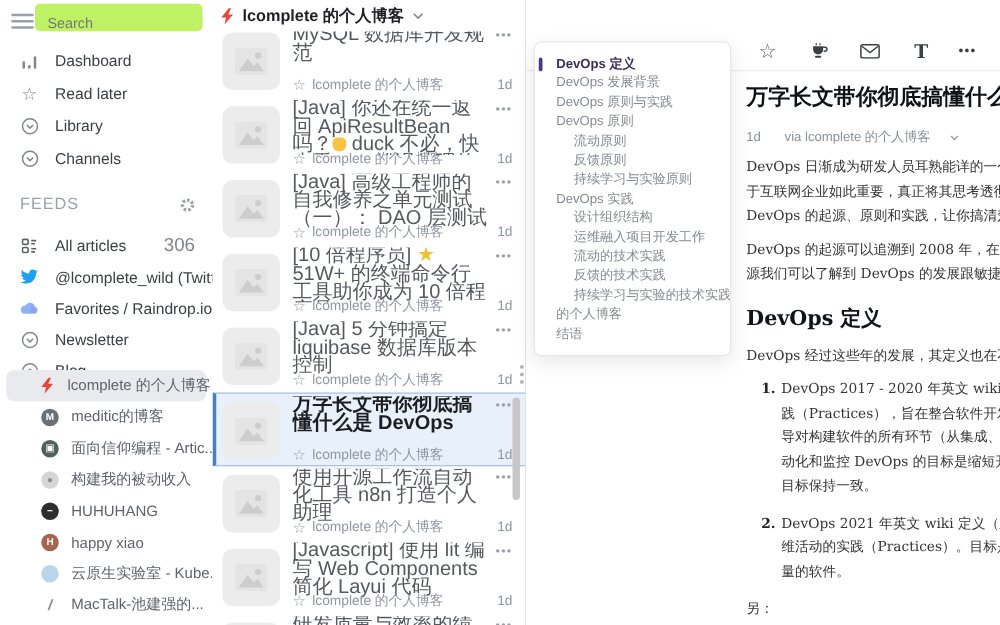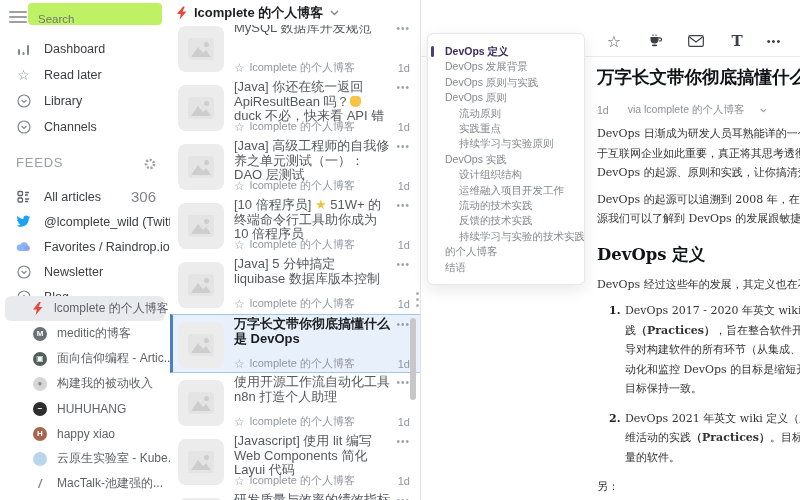--- a/index.html
+++ b/index.html
@@ -26,21 +26,21 @@
   .fav{width:14px;height:14px;border-radius:50%;flex:0 0 14px;display:flex;align-items:center;justify-content:center;font-size:8px;color:#fff;font-weight:bold}
 
   
   .listcol{position:absolute;left:170px;top:0;width:251px;height:500px;background:#fff;border-right:1px solid #e2e2e2}
   .listhdr{position:absolute;top:0;left:0;right:0;height:25px;background:#fff;z-index:5;display:flex;align-items:center;padding-left:7px;gap:7px}
   .listhdr .ttl{font-size:13px;font-weight:bold;color:#202124}
   .items{position:absolute;top:25px;bottom:0;left:0;right:0;overflow:hidden}
   .aitem{position:relative;height:59px;padding:2px 30px 0 64px;cursor:pointer}
   .aitem:first-child{margin-top:-6px}
   .aitem .thumb{position:absolute;left:8px;top:7px;width:46px;height:46px;background:#ececec;border-radius:8px;display:flex;align-items:center;justify-content:center}
-  .aitem .ti{font-size:13px;line-height:14.5px;color:#55595e;max-height:44px;overflow:hidden}
+  .aitem .ti{font-size:16px;line-height:14.5px;color:#55595e;max-height:44px;overflow:hidden}
   .aitem .dots{position:absolute;right:10px;top:4px;font-size:10px;color:#9aa0a6;letter-spacing:1px;cursor:pointer}
   .aitem .meta{position:absolute;left:64px;right:10px;top:41px;font-size:11px;color:#9096a0;display:flex;align-items:center;gap:5px}
   .aitem .meta .age{margin-left:auto}
   .aitem.sel{background:#e8f1fb;border-top:1px solid #a8c4e4;border-bottom:1px solid #a8c4e4;border-left:3px solid #4a7fc1;padding-left:61px}
   .aitem.sel .thumb{left:5px}
   .aitem.sel .ti{font-weight:bold;color:#1c1e21}
   .aitem.sel .meta{left:61px}
   .lscroll{position:absolute;left:240px;top:318px;width:6px;height:82px;background:#c7c7c7;border-radius:3px;z-index:6;cursor:pointer}
   .grip{position:absolute;left:246px;top:292px;width:4px;z-index:6;cursor:col-resize}
   .grip i{display:block;width:3px;height:3px;border-radius:50%;background:#b0b0b0;margin:0 0 3px 0}
@@ -56,21 +56,21 @@
   .rcontent{position:absolute;top:57px;left:176px;width:560px}
   .rtitle{margin-top:8px;font-size:17.5px;font-weight:bold;color:#0f1216;white-space:nowrap;overflow:hidden}
   .rmeta{margin-top:14px;font-family:"Liberation Sans",sans-serif;font-size:10.5px;color:#8a9097;display:flex;align-items:center;gap:5px}
   .rmeta .via{display:flex;align-items:center;gap:16px;margin-left:14px;cursor:pointer}
   .bline{white-space:nowrap;overflow:hidden;font-size:11px;line-height:19.5px;color:#333}
   .para{margin-top:7px}
   .rh2{margin-top:13px;font-size:16.5px;font-weight:bold;color:#101418;line-height:26px}
   .olist{margin-top:7px}
   .oli{position:relative;margin:4px 0 10px 28px}
   .onum{position:absolute;left:-16px;top:0;font-size:11px;line-height:19.5px;font-weight:bold;color:#222}
-  b{font-weight:bold}
+  b{font-weight:normal}
 
   
   .toc{position:absolute;left:427px;top:33px;width:158px;background:#fff;border:1px solid #e7e7e7;border-radius:6px;box-shadow:0 5px 16px rgba(0,0,0,.09);padding:10px 0 9px;z-index:20}
   .titem{position:relative;font-size:10.5px;line-height:15.4px;color:#85898f;padding-left:17px;white-space:nowrap;overflow:hidden;cursor:pointer}
   .titem.lvl2{padding-left:31px}
   .titem.active{color:#3a2d5f;font-weight:bold}
   .titem.active::before{content:"";position:absolute;left:3px;top:2px;bottom:2px;width:3px;background:#4b3a80;border-radius:2px}
 
   svg{display:block}
 </style>
@@ -473,21 +473,21 @@
   </div>
 </div>
 
 <div class="toc">
 
 <div class="titem lvl1 active">DevOps 定义</div>
     <div class="titem lvl1">DevOps 发展背景</div>
     <div class="titem lvl1">DevOps 原则与实践</div>
     <div class="titem lvl1">DevOps 原则</div>
     <div class="titem lvl2">流动原则</div>
-    <div class="titem lvl2">实践重点</div>
+    <div class="titem lvl2">反馈原则</div>
     <div class="titem lvl2">持续学习与实验原则</div>
     <div class="titem lvl1">DevOps 实践</div>
     <div class="titem lvl2">设计组织结构</div>
     <div class="titem lvl2">运维融入项目开发工作</div>
     <div class="titem lvl2">流动的技术实践</div>
     <div class="titem lvl2">反馈的技术实践</div>
     <div class="titem lvl2">持续学习与实验的技术实践</div>
     <div class="titem lvl1">的个人博客</div>
     <div class="titem lvl1">结语</div>
   </div>

